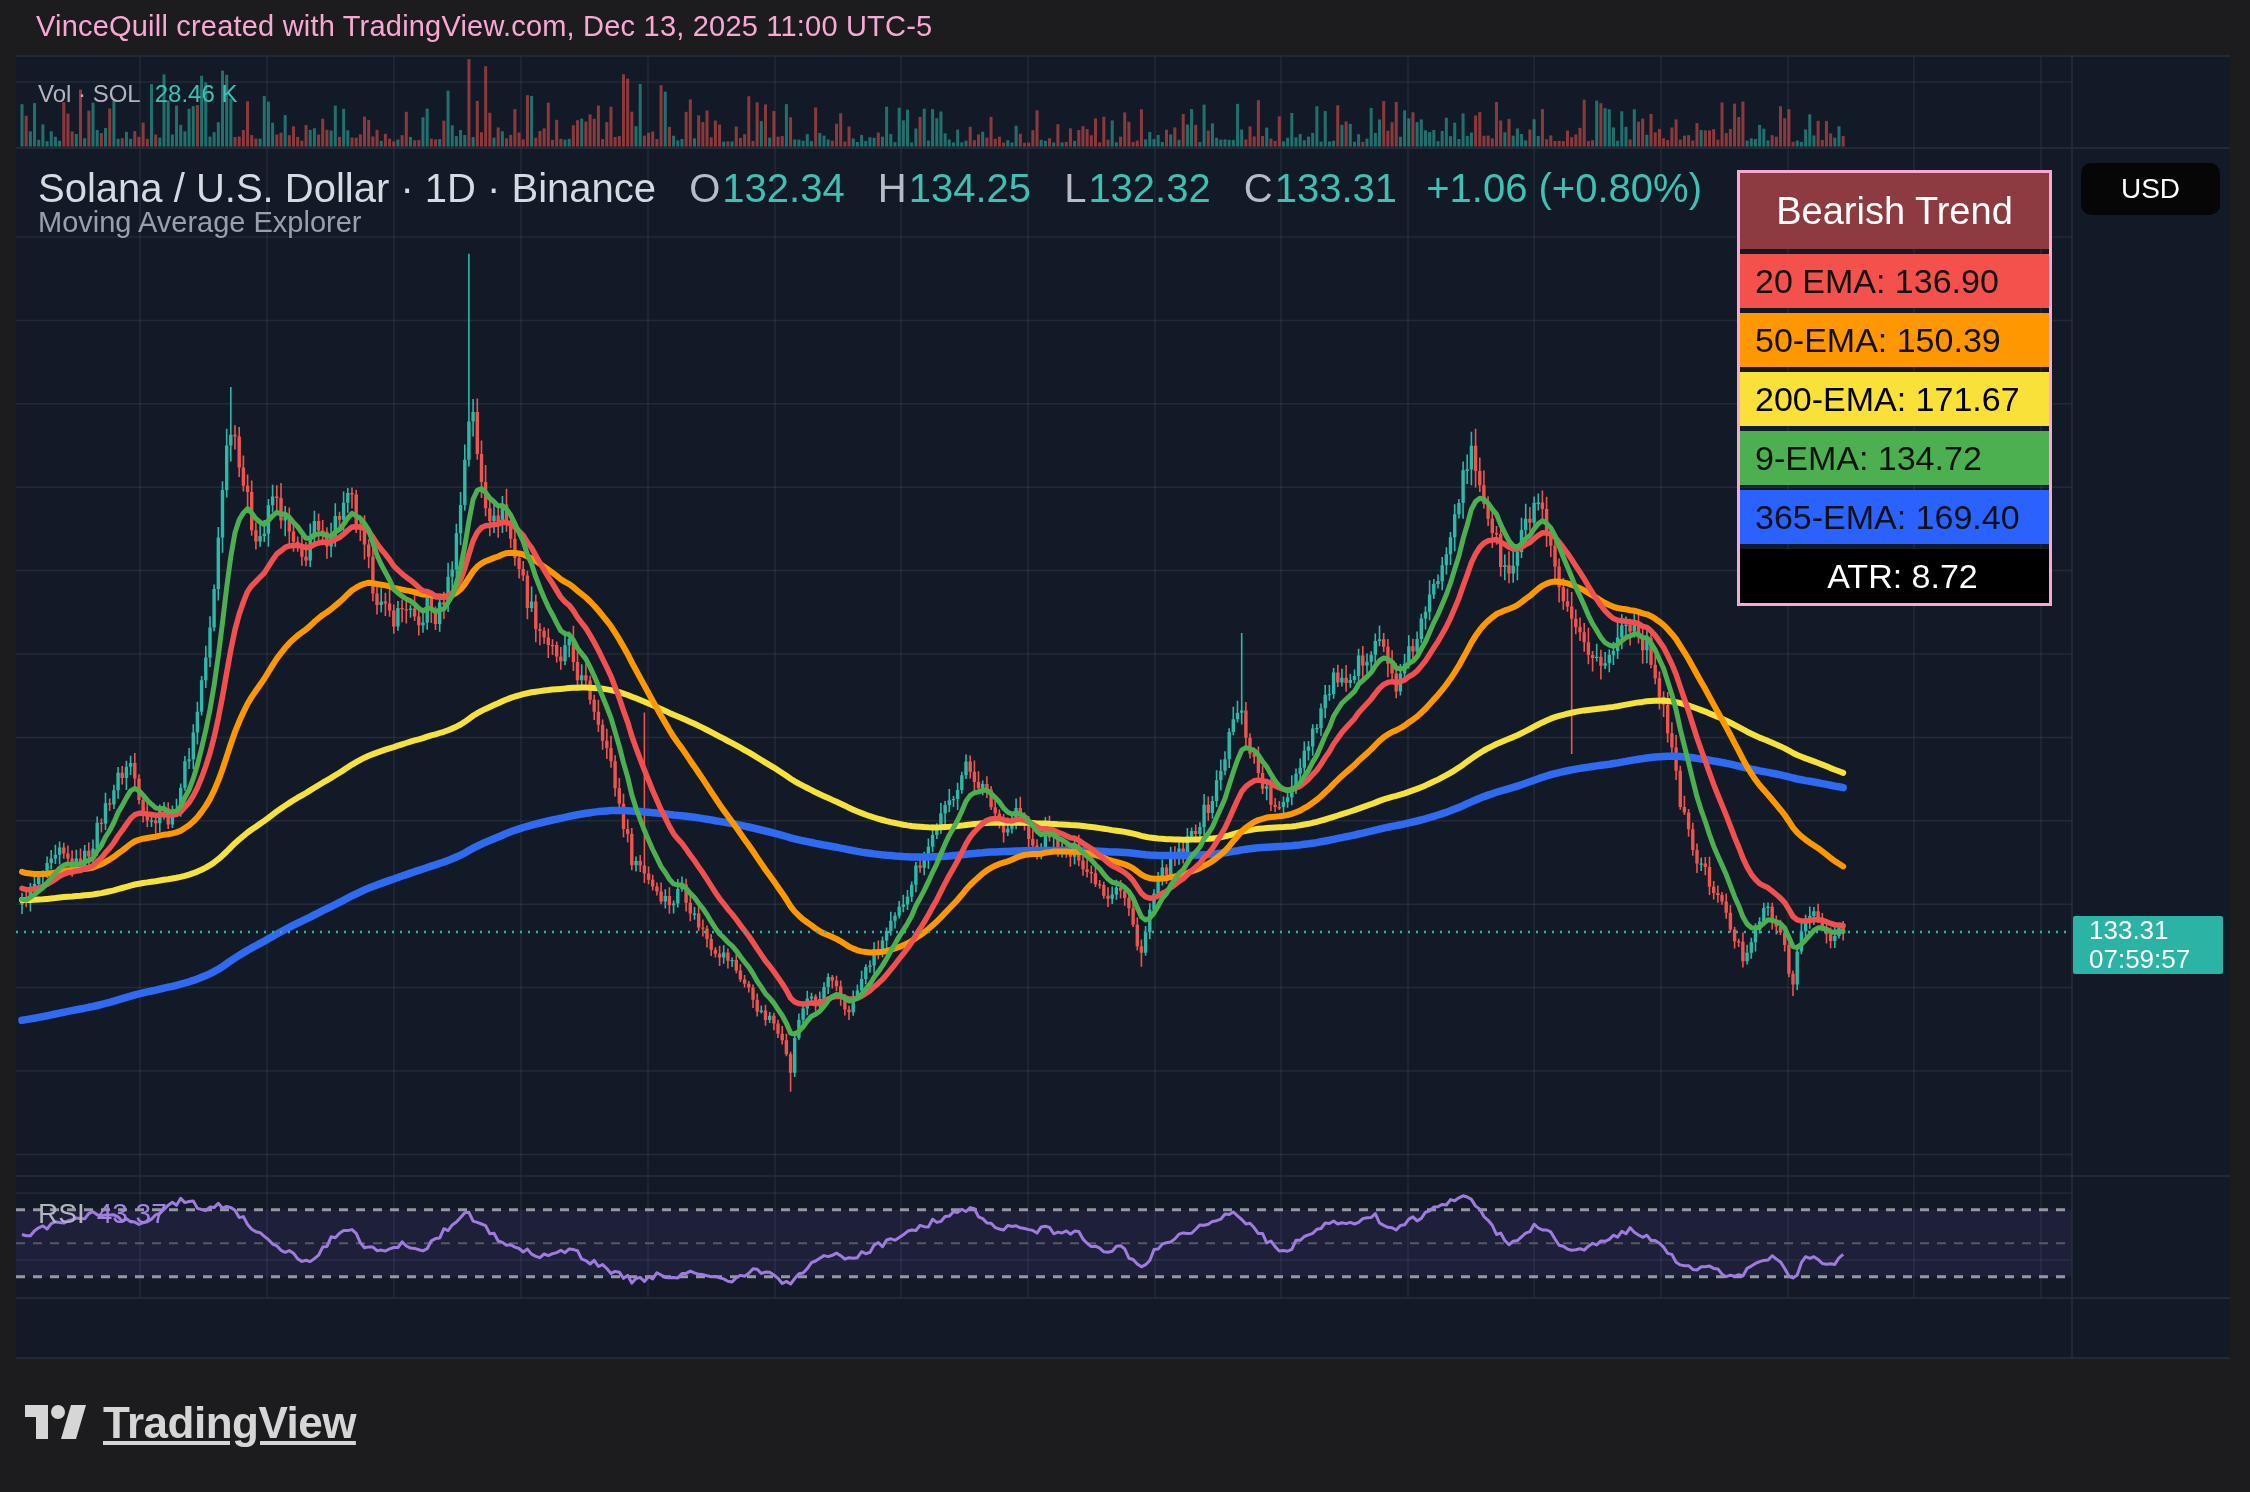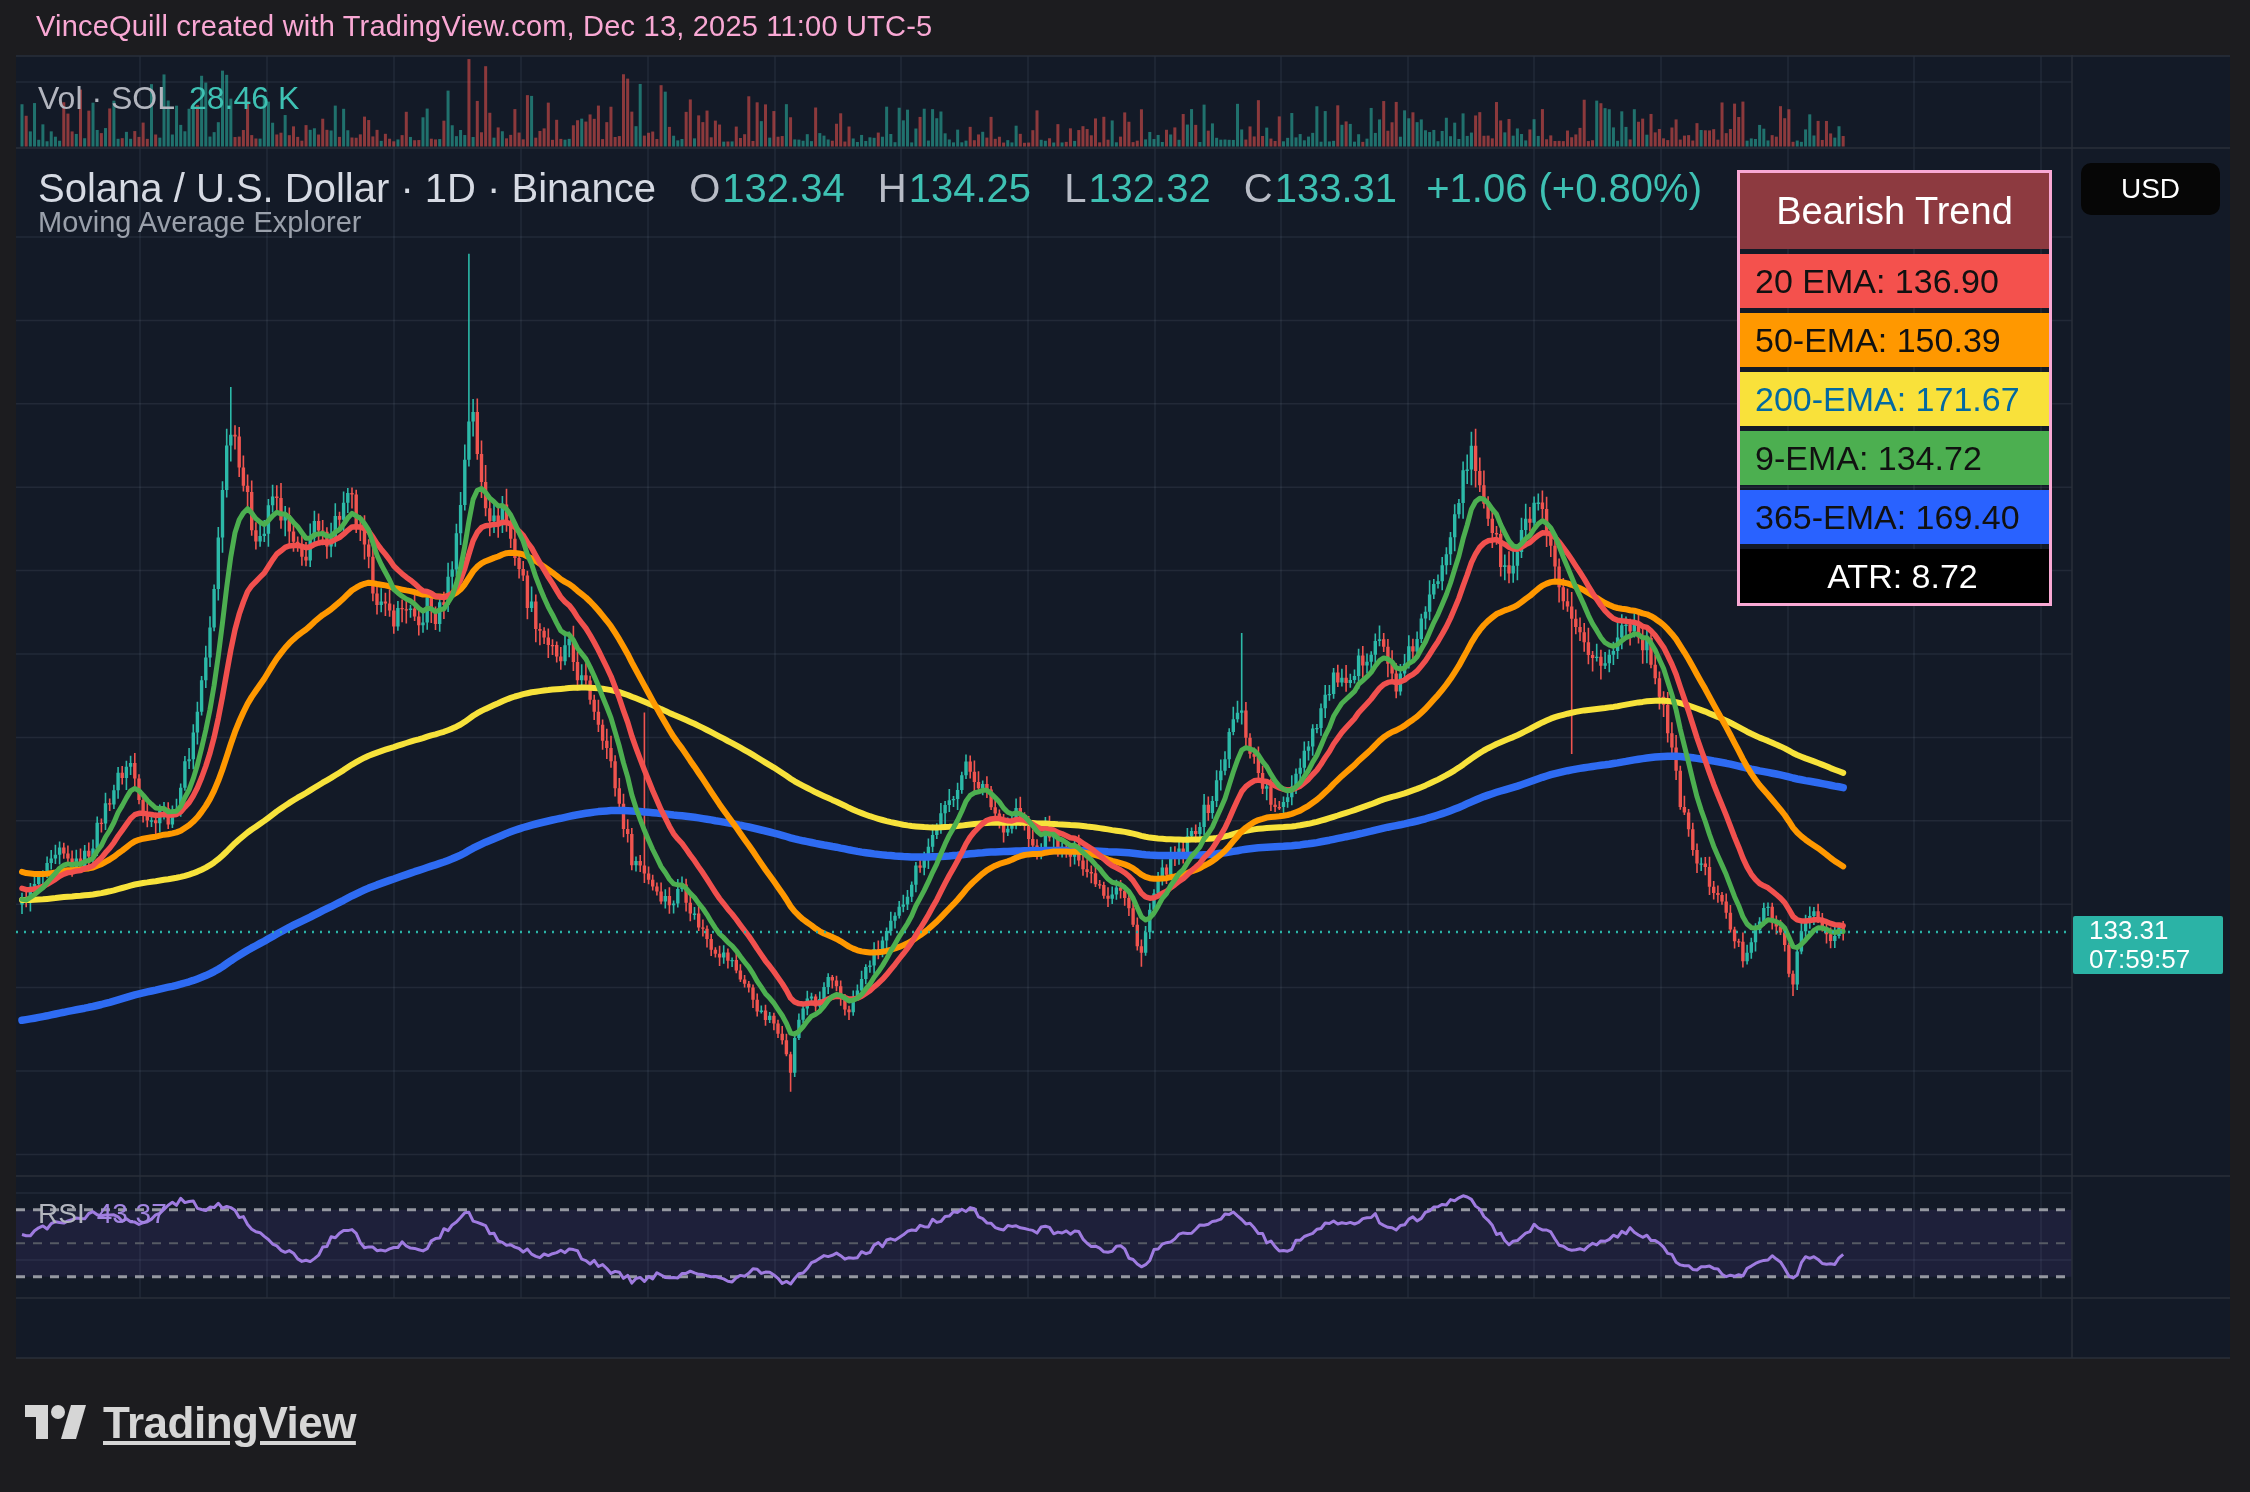--- a/index.html
+++ b/index.html
@@ -1,21 +1,21 @@
 <!DOCTYPE html>
 <html><head>
 <meta charset="utf-8">
 <style>
   html,body{margin:0;padding:0;background:#1c1c1f;}
   #app{position:relative;width:2250px;height:1492px;background:#1c1c1f;overflow:hidden;
        font-family:"Liberation Sans", sans-serif;}
   #chart-svg{position:absolute;left:0;top:0;z-index:1;}
   .ov{position:absolute;z-index:3;pointer-events:none;}
   .hdr-title{left:36px;top:10px;font-size:29px;font-weight:400;color:#f9a8d4;letter-spacing:.2px;}
-  .vol-label{left:38px;top:80px;font-size:32px;color:#b2b5be;}
+  .vol-label{left:38px;top:80px;font-size:24px;color:#b2b5be;}
   .vol-label .val{color:#3ec1b3;margin-left:14px;}
   .sym-row{left:38px;top:166px;font-size:40px;color:#d6dae3;white-space:nowrap;}
   .sym-row .lbl{color:#b8bcc6;margin-left:22px;}
   .sym-row .v{color:#3ec1b3;margin-left:2px;}
   .sym-row .chg{color:#3ec1b3;margin-left:18px;}
   .ma-row{left:38px;top:206px;font-size:29px;color:#9aa0ab;}
   .rsi-row{left:38px;top:1198px;font-size:28px;color:#b2b5be;}
   .rsi-row .val{color:#a184e0;margin-left:12px;}
   .tick{position:absolute;left:2090px;transform:translateY(-50%);font-size:26px;color:#aeb2bc;}
   .xlab{position:absolute;top:1331px;transform:translate(-50%,-50%);font-size:27px;color:#b2b5be;}
@@ -554,21 +554,21 @@
     <span class="lbl">C</span><span class="v">133.31</span>
     <span class="chg">+1.06 (+0.80%)</span>
   </div>
   <div class="ov ma-row">Moving Average Explorer</div>
 
   <div class="ov legend">
     <div class="hd" style="background: rgb(141, 58, 64);">Bearish Trend</div>
     <div id="legend-rows">
         <div class="row" style="background: rgb(244, 81, 77); color: rgb(17, 17, 17);">20 EMA: 136.90</div>
         <div class="row" style="background: rgb(255, 152, 0); color: rgb(17, 17, 17);">50-EMA: 150.39</div>
-        <div class="row" style="background: rgb(249, 225, 58); color: #0369a1;">200-EMA: 171.67</div>
+        <div class="row" style="background: rgb(249, 225, 58); color: #000000;">200-EMA: 171.67</div>
         <div class="row" style="background: rgb(76, 175, 80); color: rgb(17, 17, 17);">9-EMA: 134.72</div>
         <div class="row" style="background: rgb(41, 98, 255); color: rgb(17, 17, 17);">365-EMA: 169.40</div>
         <div class="row center" style="background: rgb(0, 0, 0); color: rgb(255, 255, 255);">ATR: 8.72</div>
       </div>
   </div>
 
   <div class="ov usd-btn">USD</div>
 
   <div class="ov price-badge">
     <div>133.31</div>

